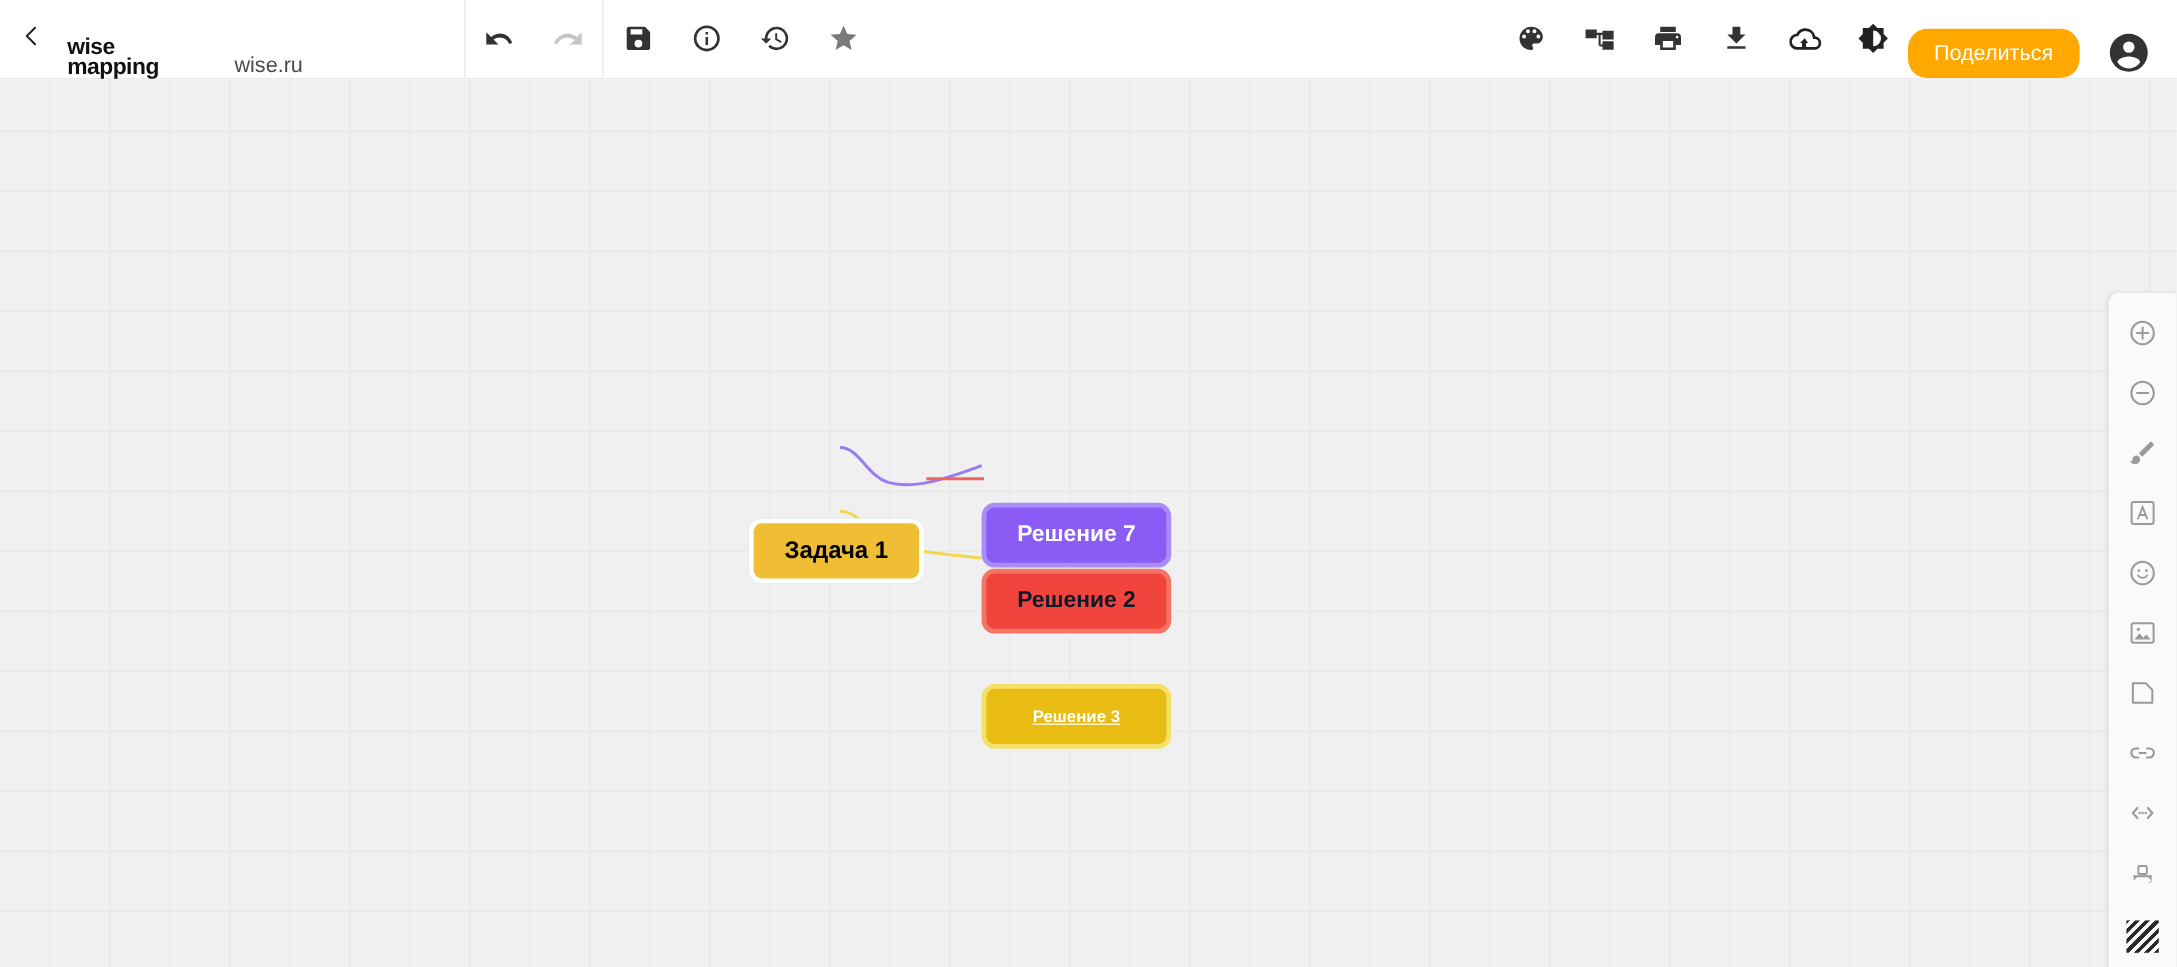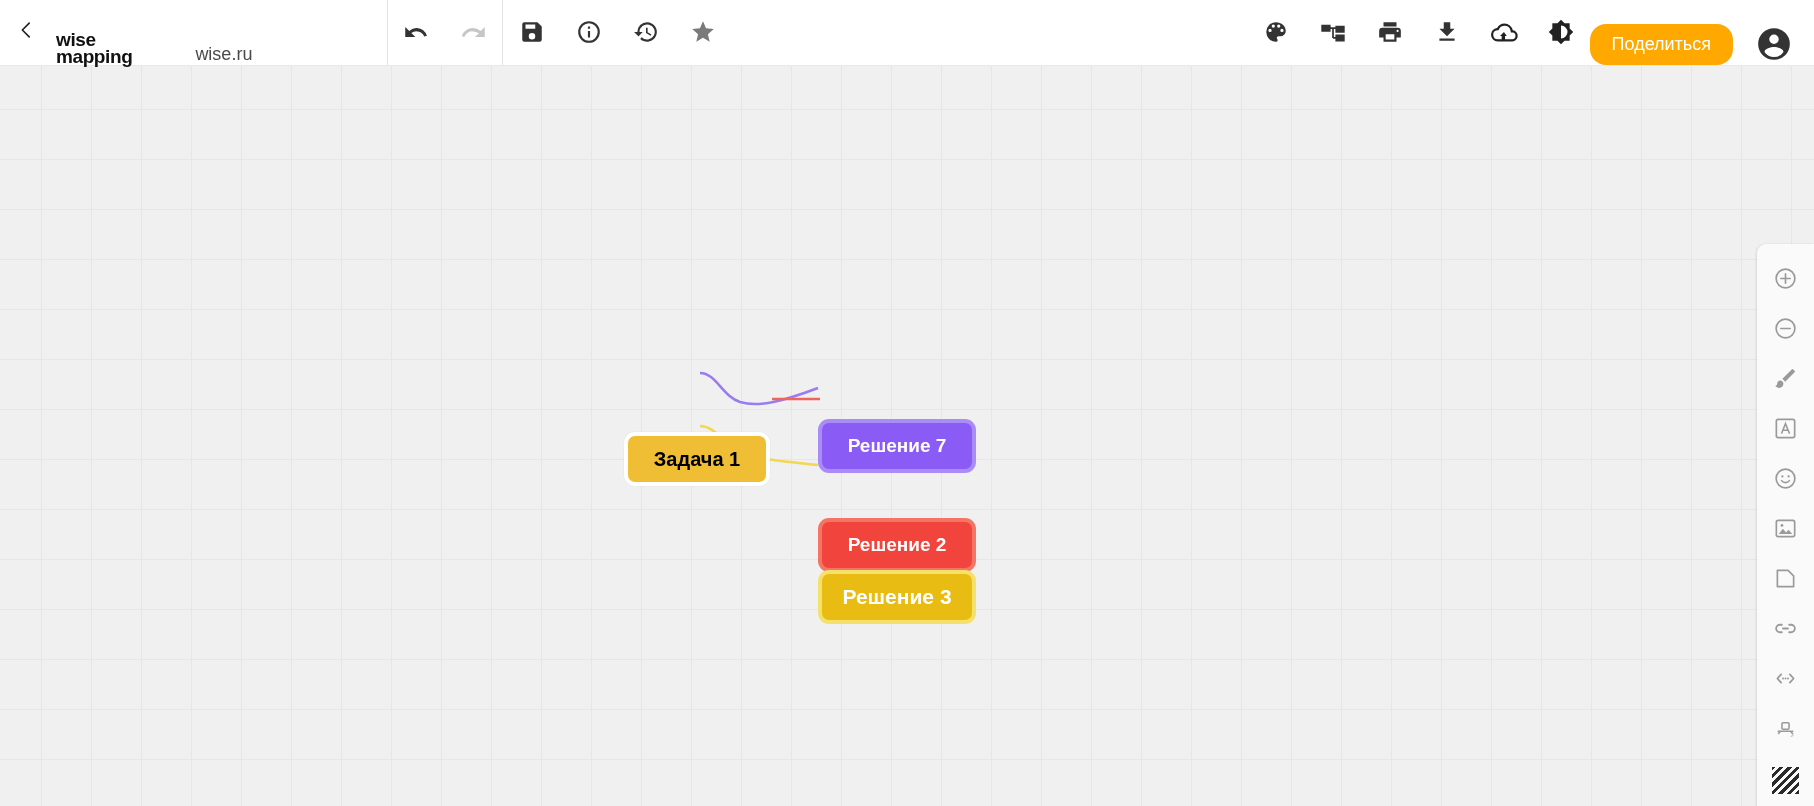--- a/index.html
+++ b/index.html
@@ -89,28 +89,28 @@
     background: #F0BE35; border: 4px solid #ffffff;
     color: #000000; font-size: 20px;
     box-shadow: 0 0 0 0.5px rgba(0,0,0,0.04);
   }
   .node-a {
     left: 818px; top: 353px; width: 158px; height: 54px;
     background: #8A5CF5; border: 4px solid #a98cf8;
     color: #ffffff; font-size: 19px;
   }
   .node-b {
-    left: 818px; top: 452px; width: 158px; height: 54px;
+    left: 818px; top: 408px; width: 158px; height: 54px;
     background: #F0443C; border: 4px solid #f47466;
-    color: #ffffff; font-size: 19px;
+    color: #0f172a; font-size: 19px;
   }
   .node-c {
     left: 818px; top: 504px; width: 158px; height: 54px;
     background: #E8BC12; border: 4px solid #f5e06a;
-    color: #ffffff; font-size: 21px;
+    color: #ffffff; font-size: 14px; text-decoration: underline;
   }
 
   
   .rail {
     position: absolute; right: 0; top: 178px;
     width: 57px;
     background: #fafafa;
     border-radius: 9px 0 0 9px;
     box-shadow: -1px 0 3px rgba(0,0,0,0.07), 0 1px 3px rgba(0,0,0,0.07);
     display: flex; flex-direction: column; align-items: center;

